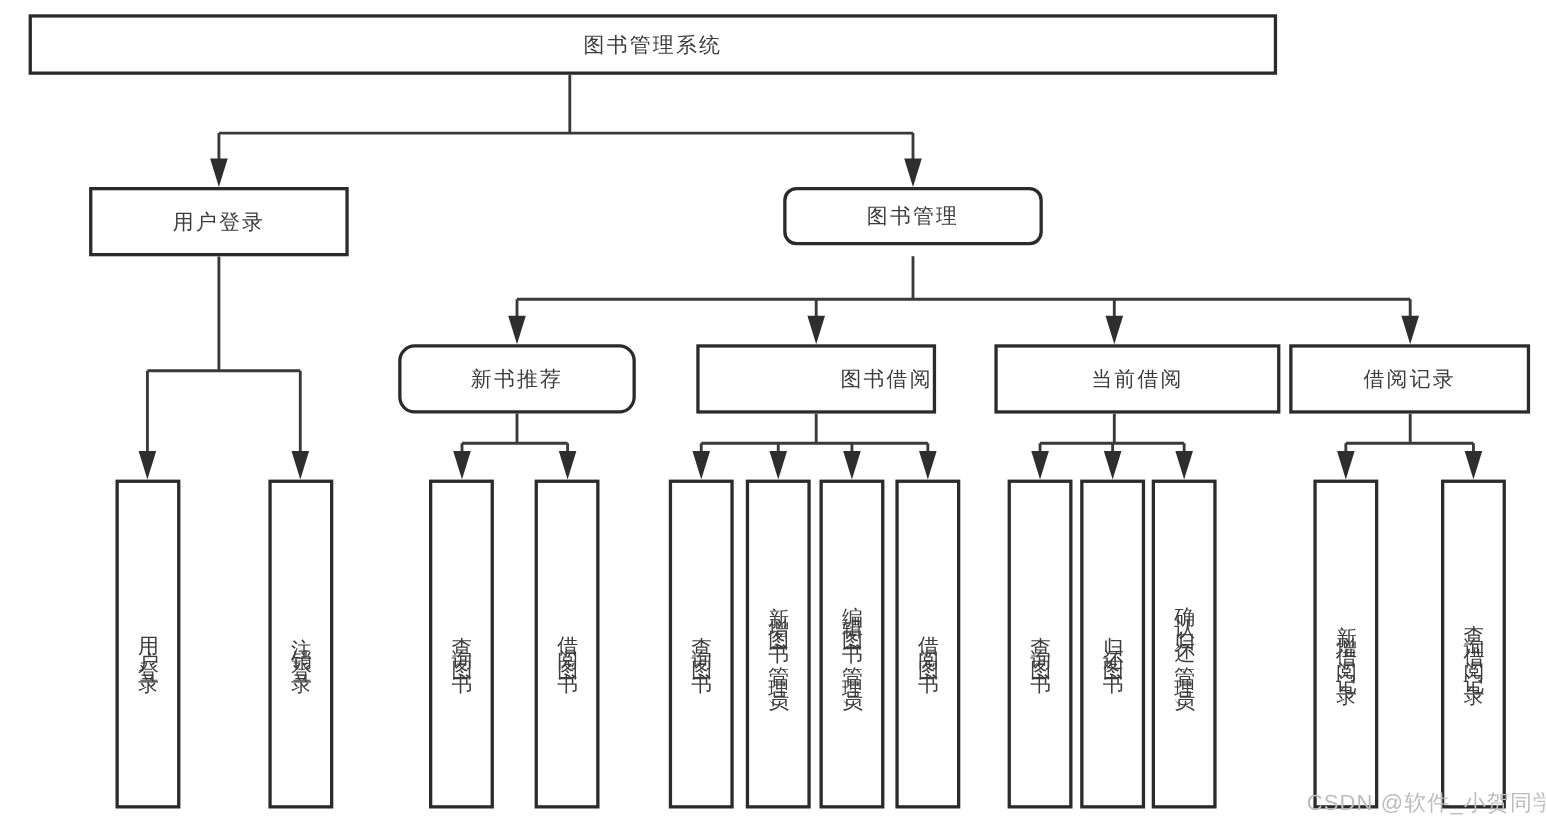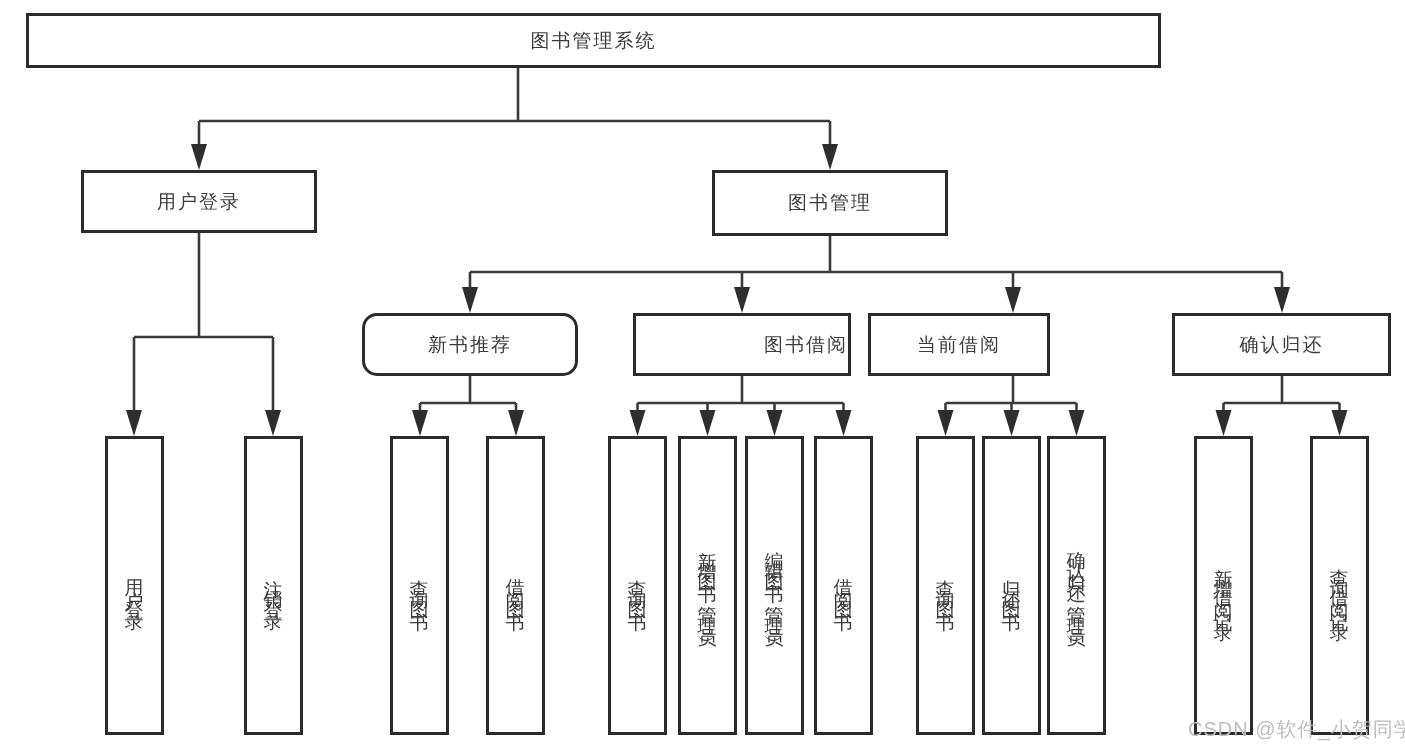--- a/index.html
+++ b/index.html
@@ -126,35 +126,35 @@
     </g>
   </svg>
 
   <div class="box hbox" style="left:13px; top:13px; width:1135px; height:55px;margin-left:13px;">
     <span>图书管理系统</span>
   </div>
 
   <div class="box hbox" style="left:81px; top:170px; width:236px; height:63px;">
     <span>用户登录</span>
   </div>
-  <div class="box hbox" style="left:712px; top:170px; width:236px; height:66px;">
+  <div class="box hbox" style="left:712px; top:170px; width:236px; height:53px;border-radius:12px;">
     <span>图书管理</span>
   </div>
 
   <div class="box hbox" style="left:362px; top:313px; width:216px; height:63px;border-radius:15px;">
     <span>新书推荐</span>
   </div>
   <div class="box hbox" style="left:633px; top:313px; width:218px; height:63px;justify-content:flex-end;">
     <span>图书借阅</span>
   </div>
-  <div class="box hbox" style="left:868px; top:313px; width:182px; height:63px;">
+  <div class="box hbox" style="left:904px; top:313px; width:260px; height:63px;">
     <span>当前借阅</span>
   </div>
   <div class="box hbox" style="left:1172px; top:313px; width:219px; height:63px;">
-    <span>确认归还</span>
+    <span>借阅记录</span>
   </div>
 
   <div class="box leaf" style="left:105px;">
     <span>用户登录</span>
   </div>
   <div class="box leaf" style="left:244px;">
     <span>注销登录</span>
   </div>
 
   <div class="box leaf" style="left:390px;">

